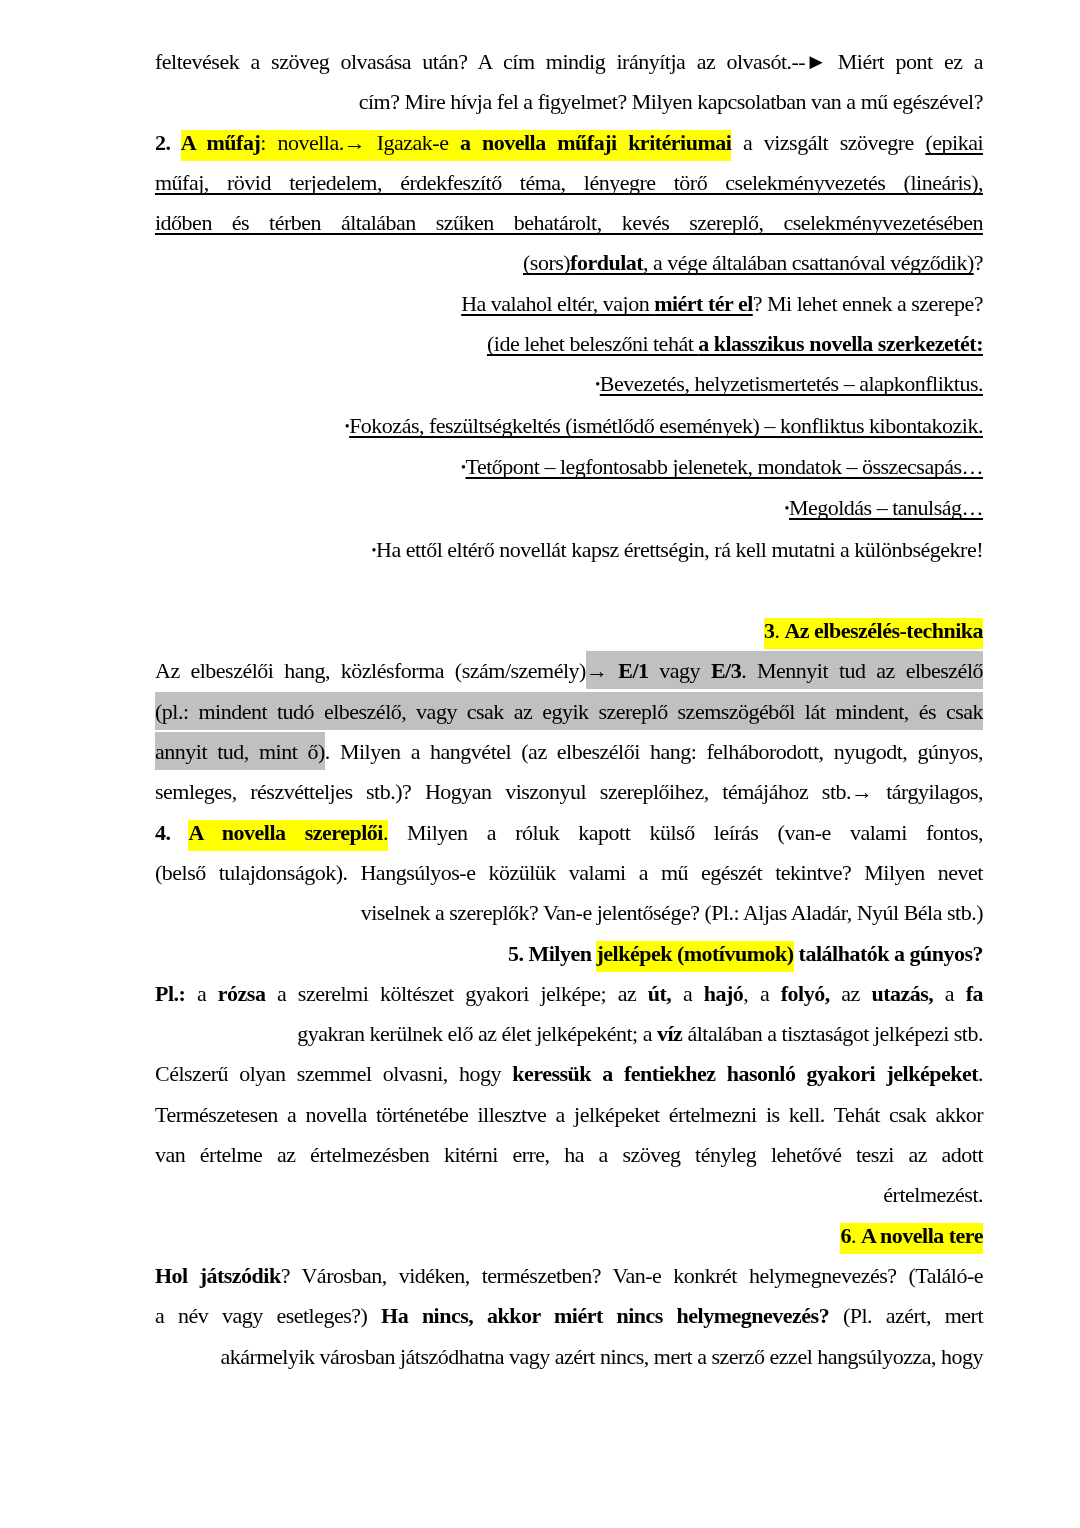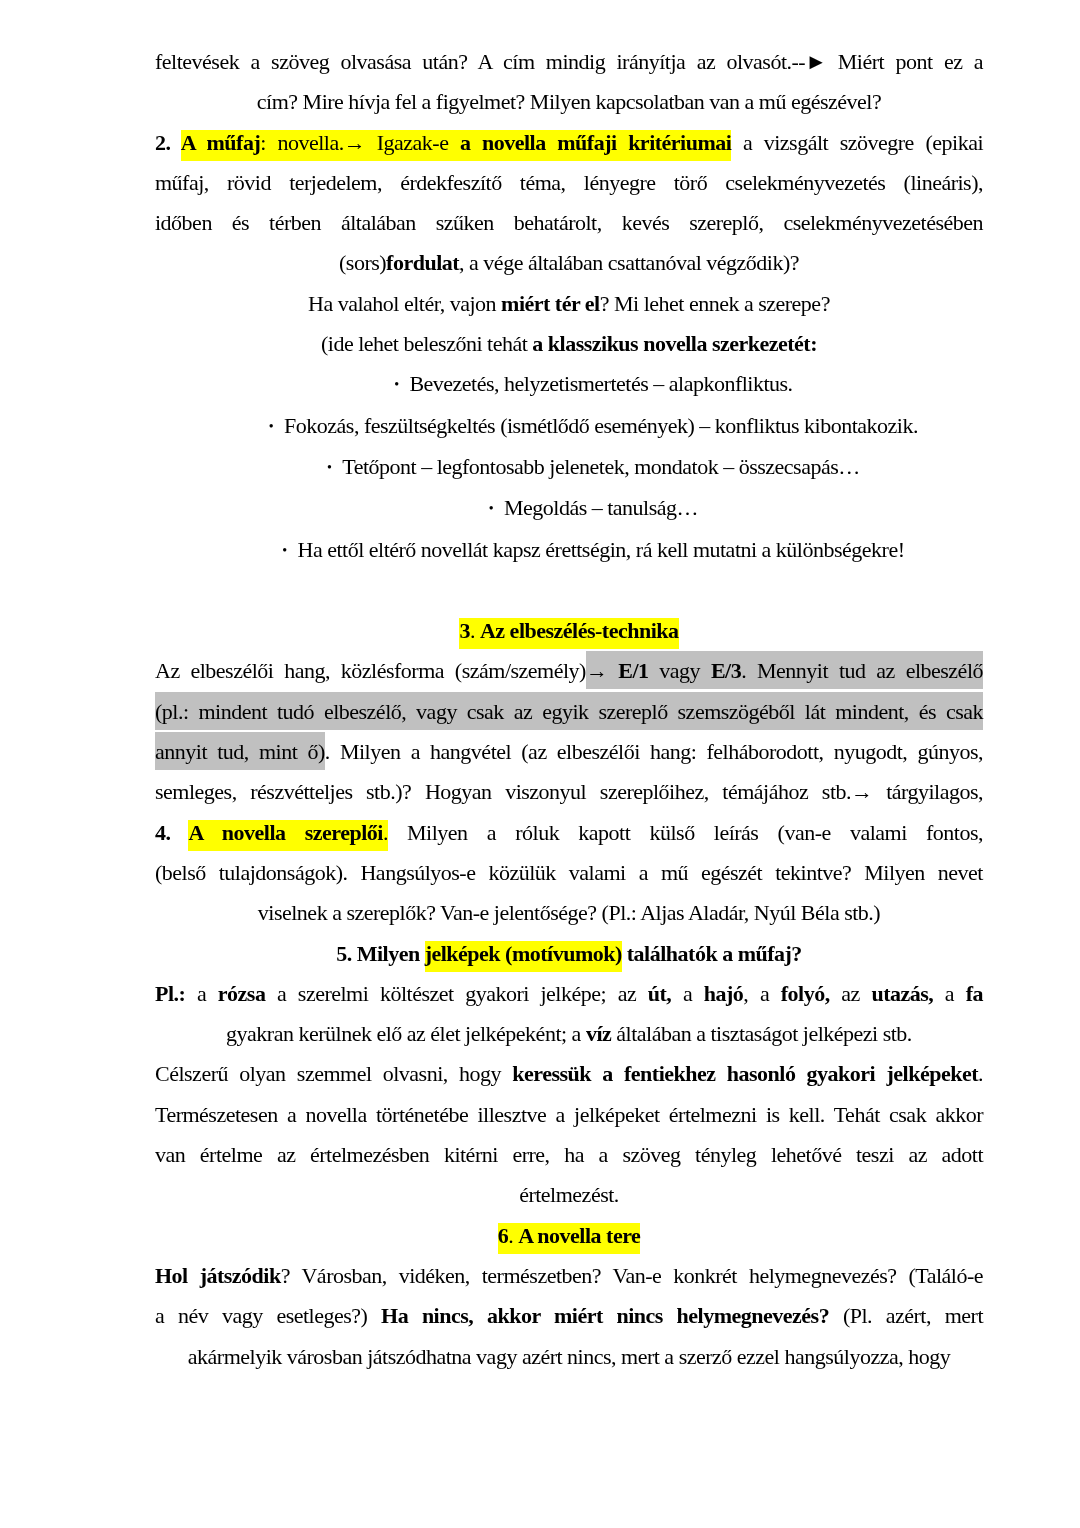--- a/index.html
+++ b/index.html
@@ -19,32 +19,33 @@
     padding: 42px 125px 0 127px;
     font-family: "Liberation Serif", "DejaVu Serif", serif;
     font-size: 22px;
     letter-spacing: -0.5px;
     color: #000000;
     background: #ffffff;
   }
   .line {
     line-height: 40.3px;
     min-height: 40.3px;
-    text-align: center;
+    text-align: right;
   }
   
   .jfull {
     text-align: justify;
     text-align-last: justify;
     -moz-text-align-last: justify;
   }
   .spacer { height: 40.3px; }
   .run { white-space: pre-wrap; }
   .b { font-weight: bold; }
   .u {
+    text-decoration: underline;
     text-decoration-skip-ink: none;
     text-underline-offset: 3px;
   }
   .hy { background: var(--hl-yellow, #ffff00); padding-bottom: 6px; }
   .hg { background: var(--hl-gray, #c0c0c0); padding-top: 7px; padding-bottom: 6px; }
   .bullet { padding-left: 38px; }
   .dot {
     display: inline-block;
     width: 26px;
     font-size: 14px;
@@ -95,21 +96,21 @@
       <div class="line jfull"><span class="run hg">(pl.: mindent tudó elbeszélő, vagy csak az egyik szereplő szemszögéből lát mindent, és csak</span></div>
       <div class="line jfull"><span class="run hg">annyit tud, mint ő)</span><span class="run">. Milyen a hangvétel (az elbeszélői hang: felháborodott, nyugodt, gúnyos,</span></div>
       <div class="line jfull"><span class="run">semleges, részvétteljes stb.)? Hogyan viszonyul szereplőihez, témájához stb.→ tárgyilagos,</span></div>
     </div>
     <div class="block">
       <div class="line jfull"><span class="run b">4. </span><span class="run b hy">A novella szereplői</span><span class="run hy">.</span><span class="run"> Milyen a róluk kapott külső leírás (van-e valami fontos,</span></div>
       <div class="line jfull"><span class="run">(belső tulajdonságok). Hangsúlyos-e közülük valami a mű egészét tekintve? Milyen nevet</span></div>
       <div class="line"><span class="run">viselnek a szereplők? Van-e jelentősége? (Pl.: Aljas Aladár, Nyúl Béla stb.)</span></div>
     </div>
     <div class="block">
-      <div class="line"><span class="run b">5. Milyen </span><span class="run b hy">jelképek (motívumok)</span><span class="run b"> találhatók a műfaj?</span></div>
+      <div class="line"><span class="run b">5. Milyen </span><span class="run b hy">jelképek (motívumok)</span><span class="run b"> találhatók a gúnyos?</span></div>
     </div>
     <div class="block">
       <div class="line jfull"><span class="run b">Pl.:</span><span class="run"> a </span><span class="run b">rózsa</span><span class="run"> a szerelmi költészet gyakori jelképe; az </span><span class="run b">út,</span><span class="run"> a </span><span class="run b">hajó</span><span class="run">, a </span><span class="run b">folyó,</span><span class="run"> az </span><span class="run b">utazás,</span><span class="run"> a </span><span class="run b">fa</span></div>
       <div class="line"><span class="run">gyakran kerülnek elő az élet jelképeként; a </span><span class="run b">víz</span><span class="run"> általában a tisztaságot jelképezi stb.</span></div>
     </div>
     <div class="block">
       <div class="line jfull"><span class="run">Célszerű olyan szemmel olvasni, hogy </span><span class="run b">keressük a fentiekhez hasonló gyakori jelképeket</span><span class="run">.</span></div>
       <div class="line jfull"><span class="run">Természetesen a novella történetébe illesztve a jelképeket értelmezni is kell. Tehát csak akkor</span></div>
       <div class="line jfull"><span class="run">van értelme az értelmezésben kitérni erre, ha a szöveg tényleg lehetővé teszi az adott</span></div>
       <div class="line"><span class="run">értelmezést.</span></div>

